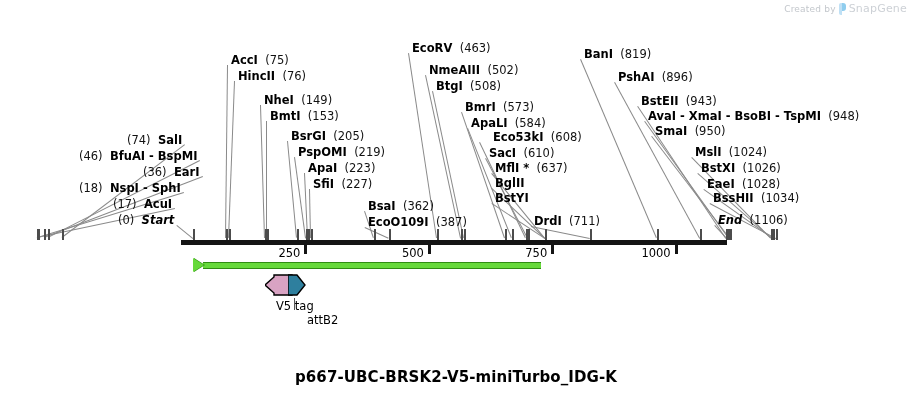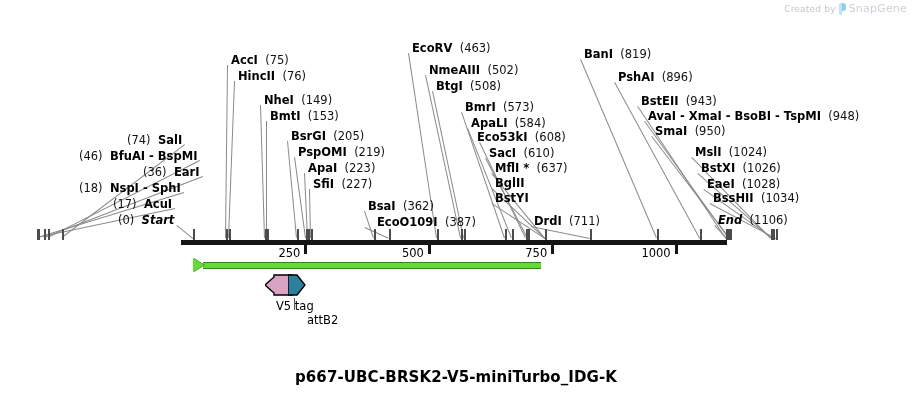--- a/index.html
+++ b/index.html
@@ -137,27 +137,27 @@
       <div class="lbl" style="left: 118px; top: 214px;"><span class="pos">(0)</span><span>&nbsp;&nbsp;</span><span class="se">Start</span></div>
       <div class="lbl" style="left: 231px; top: 54px;"><span class="enz">AccI</span><span>&nbsp;&nbsp;</span><span class="pos">(75)</span></div>
       <div class="lbl" style="left: 238px; top: 70px;"><span class="enz">HincII</span><span>&nbsp;&nbsp;</span><span class="pos">(76)</span></div>
       <div class="lbl" style="left: 264px; top: 94px;"><span class="enz">NheI</span><span>&nbsp;&nbsp;</span><span class="pos">(149)</span></div>
       <div class="lbl" style="left: 270px; top: 110px;"><span class="enz">BmtI</span><span>&nbsp;&nbsp;</span><span class="pos">(153)</span></div>
       <div class="lbl" style="left: 291px; top: 130px;"><span class="enz">BsrGI</span><span>&nbsp;&nbsp;</span><span class="pos">(205)</span></div>
       <div class="lbl" style="left: 298px; top: 146px; text-align: right;"><span class="enz">PspOMI</span><span>&nbsp;&nbsp;</span><span class="pos">(219)</span></div>
       <div class="lbl" style="left: 308px; top: 162px;"><span class="enz">ApaI</span><span>&nbsp;&nbsp;</span><span class="pos">(223)</span></div>
       <div class="lbl" style="left: 313px; top: 178px;"><span class="enz">SfiI</span><span>&nbsp;&nbsp;</span><span class="pos">(227)</span></div>
       <div class="lbl" style="left: 368px; top: 200px;"><span class="enz">BsaI</span><span>&nbsp;&nbsp;</span><span class="pos">(362)</span></div>
-      <div class="lbl" style="left: 368px; top: 216px; padding-left: 9px;"><span class="enz">EcoO109I</span><span>&nbsp;&nbsp;</span><span class="pos">(387)</span></div>
+      <div class="lbl" style="left: 368px; top: 216px;"><span class="enz">EcoO109I</span><span>&nbsp;&nbsp;</span><span class="pos">(387)</span></div>
       <div class="lbl" style="left: 412px; top: 42px;"><span class="enz">EcoRV</span><span>&nbsp;&nbsp;</span><span class="pos">(463)</span></div>
       <div class="lbl" style="left: 429px; top: 64px;"><span class="enz">NmeAIII</span><span>&nbsp;&nbsp;</span><span class="pos">(502)</span></div>
       <div class="lbl" style="left: 436px; top: 80px;"><span class="enz">BtgI</span><span>&nbsp;&nbsp;</span><span class="pos">(508)</span></div>
       <div class="lbl" style="left: 465px; top: 101px;"><span class="enz">BmrI</span><span>&nbsp;&nbsp;</span><span class="pos">(573)</span></div>
       <div class="lbl" style="left: 471px; top: 117px;"><span class="enz">ApaLI</span><span>&nbsp;&nbsp;</span><span class="pos">(584)</span></div>
-      <div class="lbl" style="left: 477px; top: 131px;"><span class="enz">Eco53kI</span><span>&nbsp;&nbsp;</span><span class="pos">(608)</span></div>
+      <div class="lbl" style="left: 493px; top: 131px;"><span class="enz">Eco53kI</span><span>&nbsp;&nbsp;</span><span class="pos">(608)</span></div>
       <div class="lbl" style="left: 489px; top: 147px;"><span class="enz">SacI</span><span>&nbsp;&nbsp;</span><span class="pos">(610)</span></div>
       <div class="lbl" style="left: 495px; top: 162px;"><span class="enz">MflI *</span><span>&nbsp;&nbsp;</span><span class="pos">(637)</span></div>
       <div class="lbl" style="left: 495px; top: 177px;"><span class="enz">BglII</span></div>
       <div class="lbl" style="left: 495px; top: 192px;"><span class="enz">BstYI</span></div>
       <div class="lbl" style="left: 534px; top: 215px;"><span class="enz">DrdI</span><span>&nbsp;&nbsp;</span><span class="pos">(711)</span></div>
       <div class="lbl" style="left: 584px; top: 48px;"><span class="enz">BanI</span><span>&nbsp;&nbsp;</span><span class="pos">(819)</span></div>
       <div class="lbl" style="left: 618px; top: 71px;"><span class="enz">PshAI</span><span>&nbsp;&nbsp;</span><span class="pos">(896)</span></div>
       <div class="lbl" style="left: 641px; top: 95px;"><span class="enz">BstEII</span><span>&nbsp;&nbsp;</span><span class="pos">(943)</span></div>
       <div class="lbl" style="left: 648px; top: 110px;"><span class="enz">AvaI</span><span class="dash"> - </span><span class="enz">XmaI</span><span class="dash"> - </span><span class="enz">BsoBI</span><span class="dash"> - </span><span class="enz">TspMI</span><span>&nbsp;&nbsp;</span><span class="pos">(948)</span></div>
       <div class="lbl" style="left: 655px; top: 125px;"><span class="enz">SmaI</span><span>&nbsp;&nbsp;</span><span class="pos">(950)</span></div>

